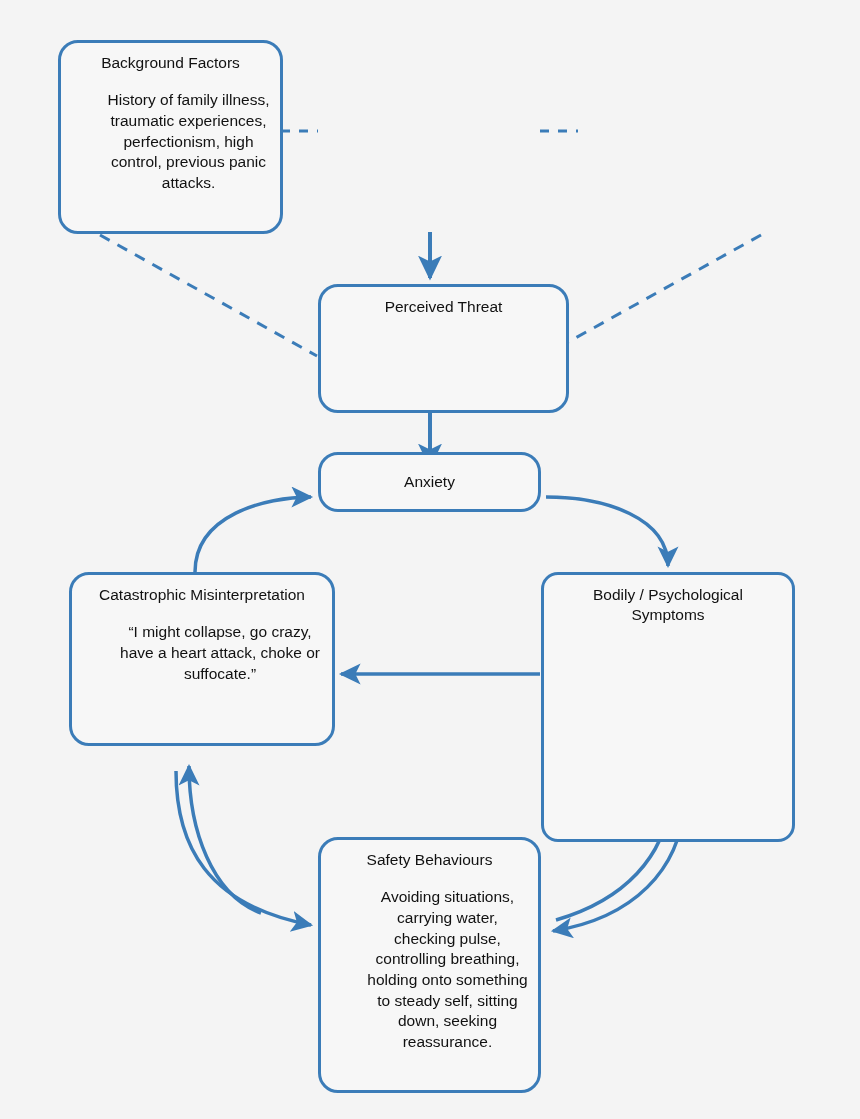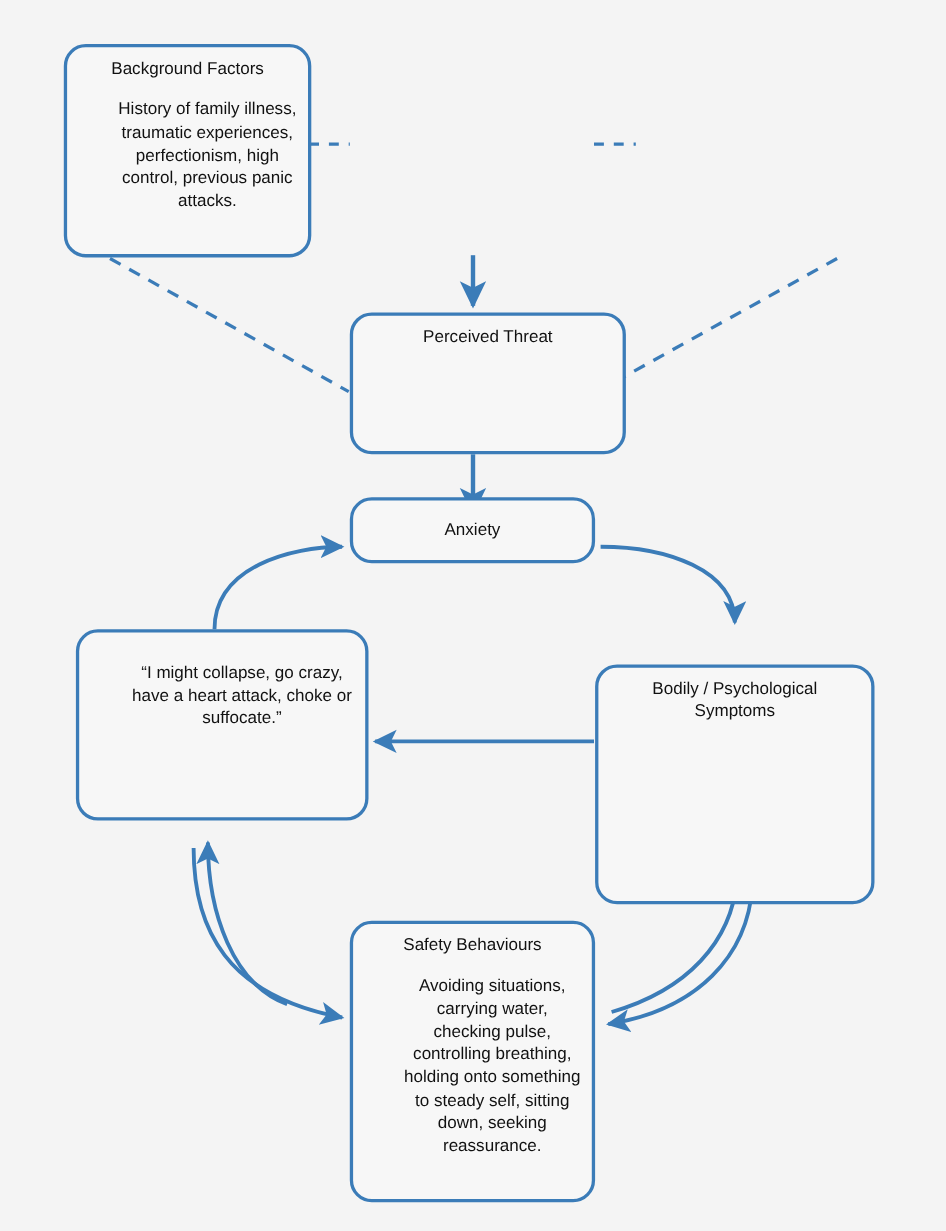--- a/index.html
+++ b/index.html
@@ -112,24 +112,25 @@
 
   <div class="node-box" style="left:318px; top:284px; width:251px; height:129px;">
     <div class="node-title">Perceived Threat</div>
   </div>
 
   <div class="node-box centered" style="left:318px; top:452px; width:223px; height:60px;">
     <div class="node-title">Anxiety</div>
   </div>
 
   <div class="node-box" style="left:69px; top:572px; width:266px; height:174px;">
+    <div class="node-title">Catastrophic Misinterpretation</div>
     <div class="node-body spaced">“I might collapse, go crazy, have a heart attack, choke or suffocate.”</div>
   </div>
 
-  <div class="node-box" style="left:541px; top:604px; width:254px; height:218px;">
+  <div class="node-box" style="left:541px; top:572px; width:254px; height:270px;border-radius:17px;">
     <div class="node-title">Bodily / Psychological Symptoms</div>
   </div>
 
   <div class="node-box" style="left:318px; top:837px; width:223px; height:256px;">
     <div class="node-title">Safety Behaviours</div>
     <div class="node-body spaced">Avoiding situations, carrying water, checking pulse, controlling breathing, holding onto something to steady self, sitting down, seeking reassurance.</div>
   </div>
 
 </div>
 

